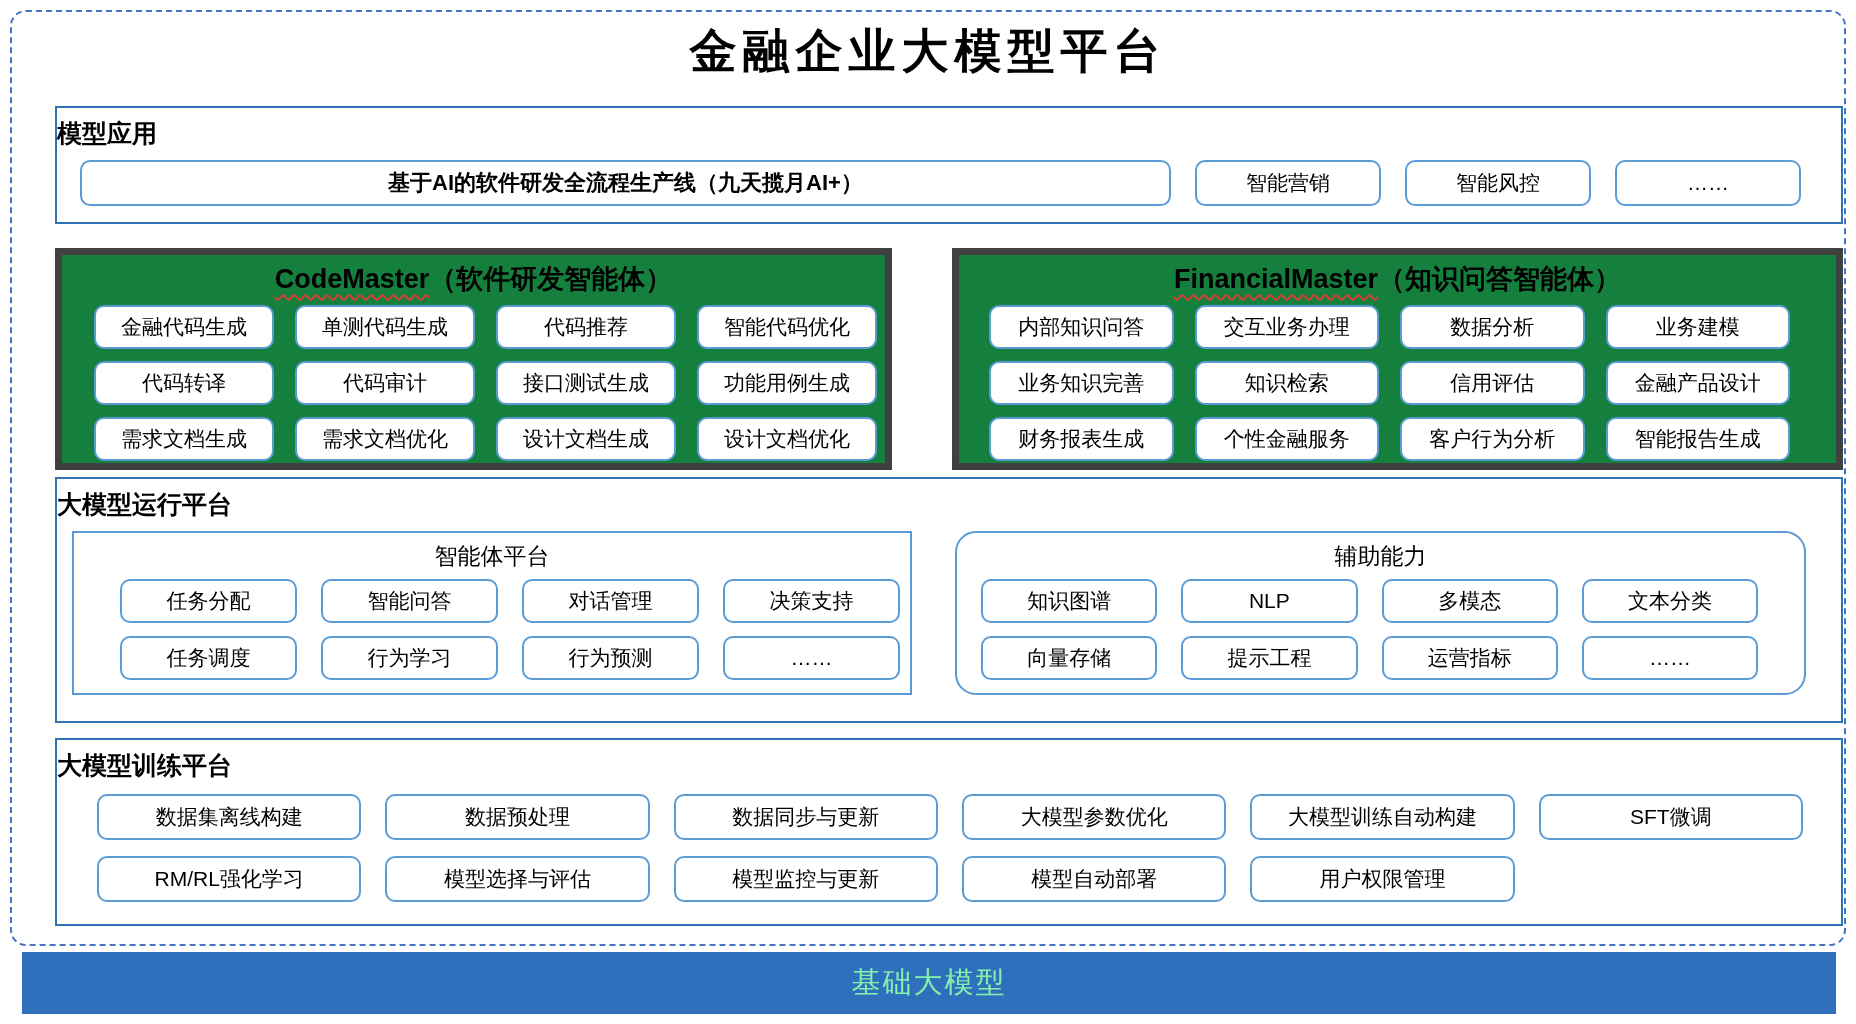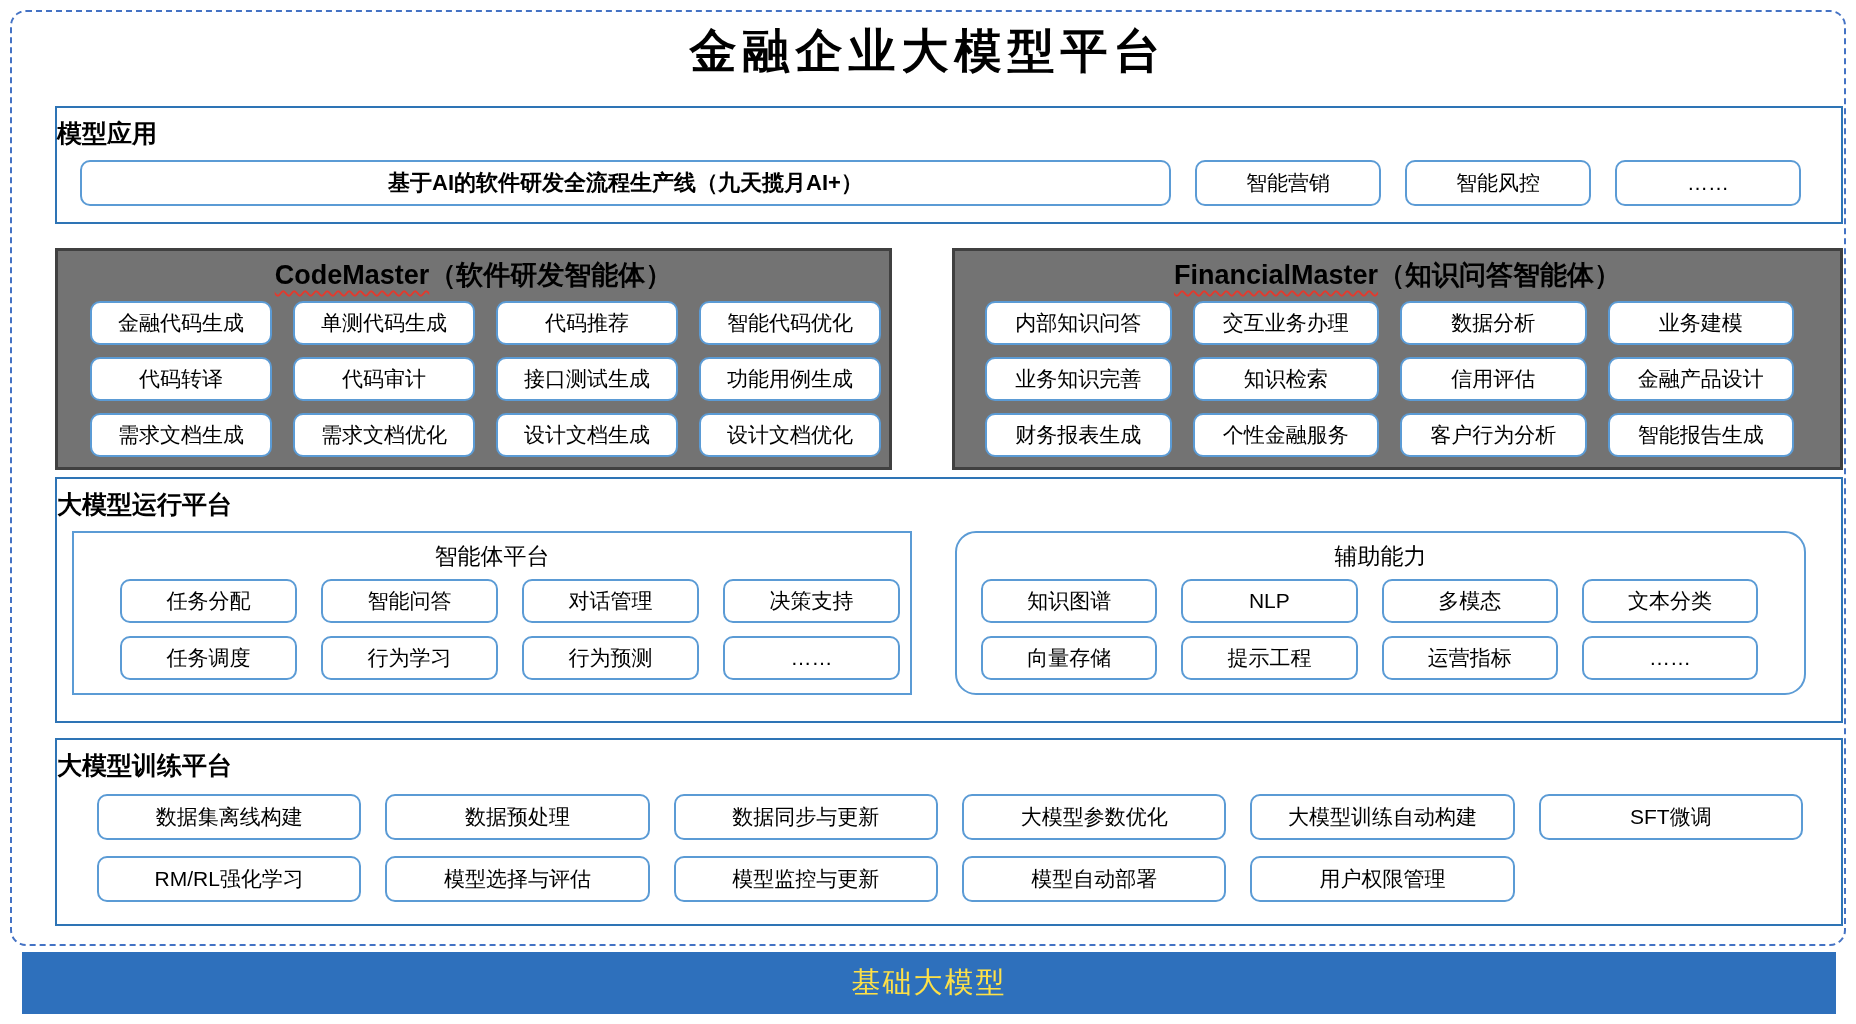--- a/index.html
+++ b/index.html
@@ -26,21 +26,21 @@
     height:46px;font-size:21px;font-weight:500;white-space:nowrap;
   }
   
   #sec-apps{top:106px;height:118px;}
   .apps-row{display:flex;align-items:center;gap:24px;padding:12px 40px 0 23px;justify-content:space-between;}
   .apps-main{flex:1;font-weight:700;font-size:22px;}
   .apps-small{width:186px;}
   
   #row-agents{position:absolute;left:55px;top:248px;width:1788px;height:222px;
     display:flex;justify-content:space-between;}
-  .agent-panel{border:3px solid #404040;box-sizing:border-box;background:#737373;height:222px;}
+  .agent-panel{border:7px solid #404040;box-sizing:border-box;background:#15803d;height:222px;}
   #panel-code{width:837px;}
   #panel-fin{width:891px;}
   .agent-title{text-align:center;font-size:27px;font-weight:700;margin-top:8px;line-height:32px;}
   .wavy{text-decoration:underline wavy #E23A2E;text-decoration-thickness:2px;text-underline-offset:6px;}
   .agent-grid{display:grid;grid-template-columns:repeat(4,1fr);gap:12px 21px;padding:10px 8px 0 32px;}
   #panel-fin .agent-grid{padding:10px 46px 0 30px;}
   .agent-grid .box{height:44px;}
   
   #sec-runtime{top:477px;height:246px;}
   .runtime-row{display:flex;justify-content:space-between;padding:12px 35px 0 15px;}
@@ -50,21 +50,21 @@
   .sub-title{text-align:center;font-size:23px;font-weight:400;margin-top:9px;line-height:28px;}
   .sub-grid{display:grid;grid-template-columns:repeat(4,1fr);gap:13px 24px;padding:9px 10px 0 46px;}
   #panel-aux .sub-grid{padding:9px 46px 0 24px;}
   .sub-grid .box{height:44px;}
   
   #sec-training{top:738px;height:188px;}
   .train-grid{display:grid;grid-template-columns:repeat(6,1fr);gap:16px 24px;padding:14px 38px 0 40px;}
   
   .base-bar{
     position:absolute;left:22px;top:952px;width:1814px;height:62px;background:#2E70BC;
-    color:#fde047;display:flex;align-items:center;justify-content:center;
+    color:#86efac;display:flex;align-items:center;justify-content:center;
     font-size:29px;font-weight:500;letter-spacing:2px;
   }
 </style>
 </head>
 <body>
 
 <div class="frame"></div>
 
 <div class="page-title">金融企业大模型平台</div>
 

